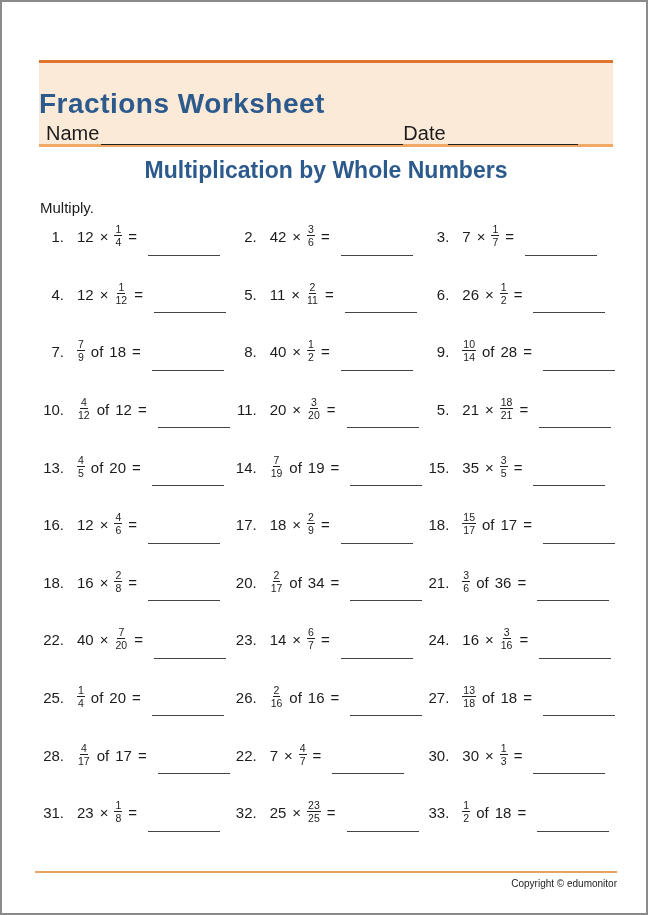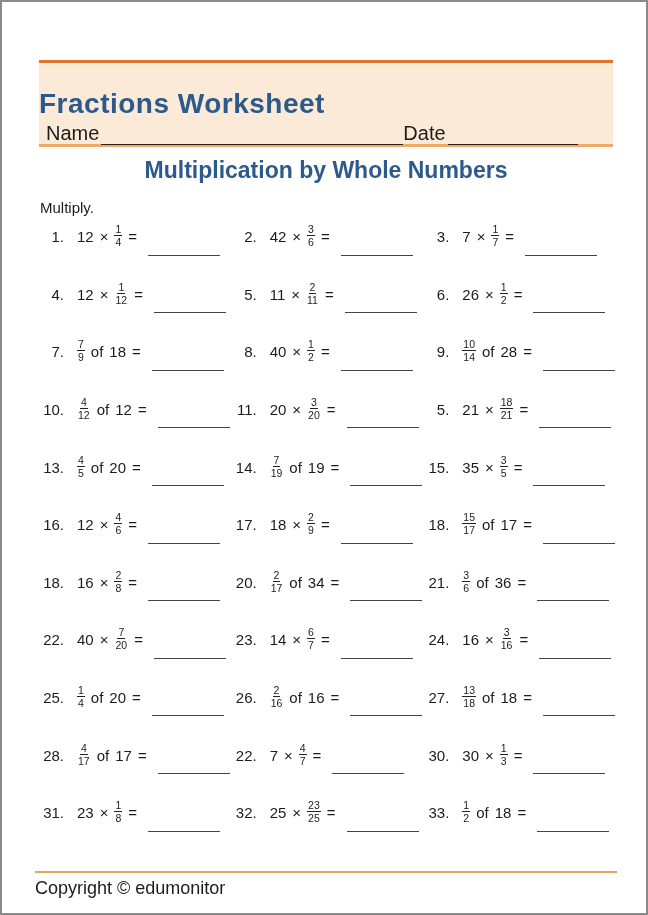--- a/index.html
+++ b/index.html
@@ -72,21 +72,21 @@
     margin-left:8px; align-self:flex-end; margin-bottom:8px;
   }
 
   
   .footer-line {
     position:absolute; left:33px; top:869px; width:582px; height:0;
     border-top:2px solid #e8a45e;
   }
   .footer {
     position:absolute; left:33px; top:876px; width:582px;
-    display:flex; justify-content:flex-start; font-size:18px;
+    display:flex; justify-content:flex-end; font-size:10px;
   }
 </style>
 </head>
 <body>
 
 <div class="page">
 
   <div class="banner">
     <div class="banner-title">Fractions Worksheet</div>
   </div>

